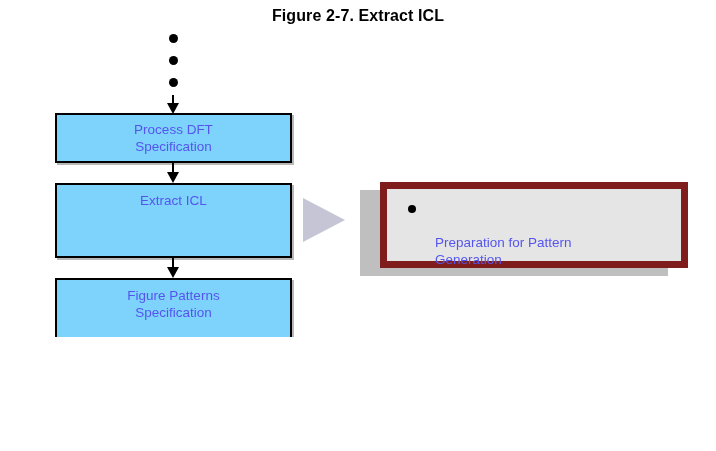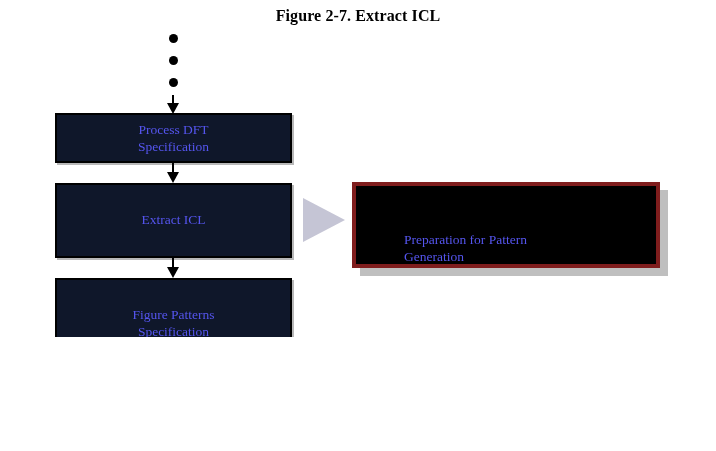--- a/index.html
+++ b/index.html
@@ -9,60 +9,59 @@
   }
   body {
     font-family: "Liberation Sans", sans-serif;
   }
   #figure-canvas {
     position: relative;
     width: 716px;
     height: 337px;
     background: #ffffff;
     overflow: hidden;
-    font-family: Liberation Serif, serif;
   }
 
   
   .fig-title {
     position: absolute;
     left: 0;
     top: 7px;
     width: 716px;
     text-align: center;
     font-size: 16px;
     font-weight: bold;
     color: #000000;
     letter-spacing: 0.1px;
   }
 
   
   .proc-box {
     position: absolute;
-    background: #0f172a;
+    background: #7dd3fc;
     border: 2px solid #000000;
     box-shadow: 2px 2px 0 0 #b8b8b8;
     box-sizing: border-box;
   }
   .proc-box-label {
     display: block;
     width: 100%;
     text-align: center;
     color: #5555ee;
     font-size: 13.5px;
     line-height: 17px;
     white-space: pre-line;
   }
   .proc-box.centered {
     display: flex;
     align-items: center;
     justify-content: center;
   }
   .proc-box.top-aligned .proc-box-label {
-    padding-top: 26px;
+    padding-top: 7px;
   }
 
   
   .v-arrow {
     position: absolute;
     width: 12px;
   }
   .v-arrow .shaft {
     position: absolute;
     left: 5px;
@@ -99,23 +98,24 @@
     border-left: 42px solid #c5c5d5;
   }
 
   
   .callout-shadow {
     position: absolute;
     background: #bfbfbf;
   }
   .callout-box {
     position: absolute;
-    background: #000000;
-    border: 4px solid #7f1d1d;
+    background: #e5e5e5;
+    border: 7px solid #7f1d1d;
     box-sizing: border-box;
+    margin-left: 28px;
   }
   .callout-list {
     margin: 0;
     padding: 11px 10px 0 12px;
     list-style: none;
   }
   .callout-item {
     position: relative;
     padding-left: 36px;
     color: #5555ee;

